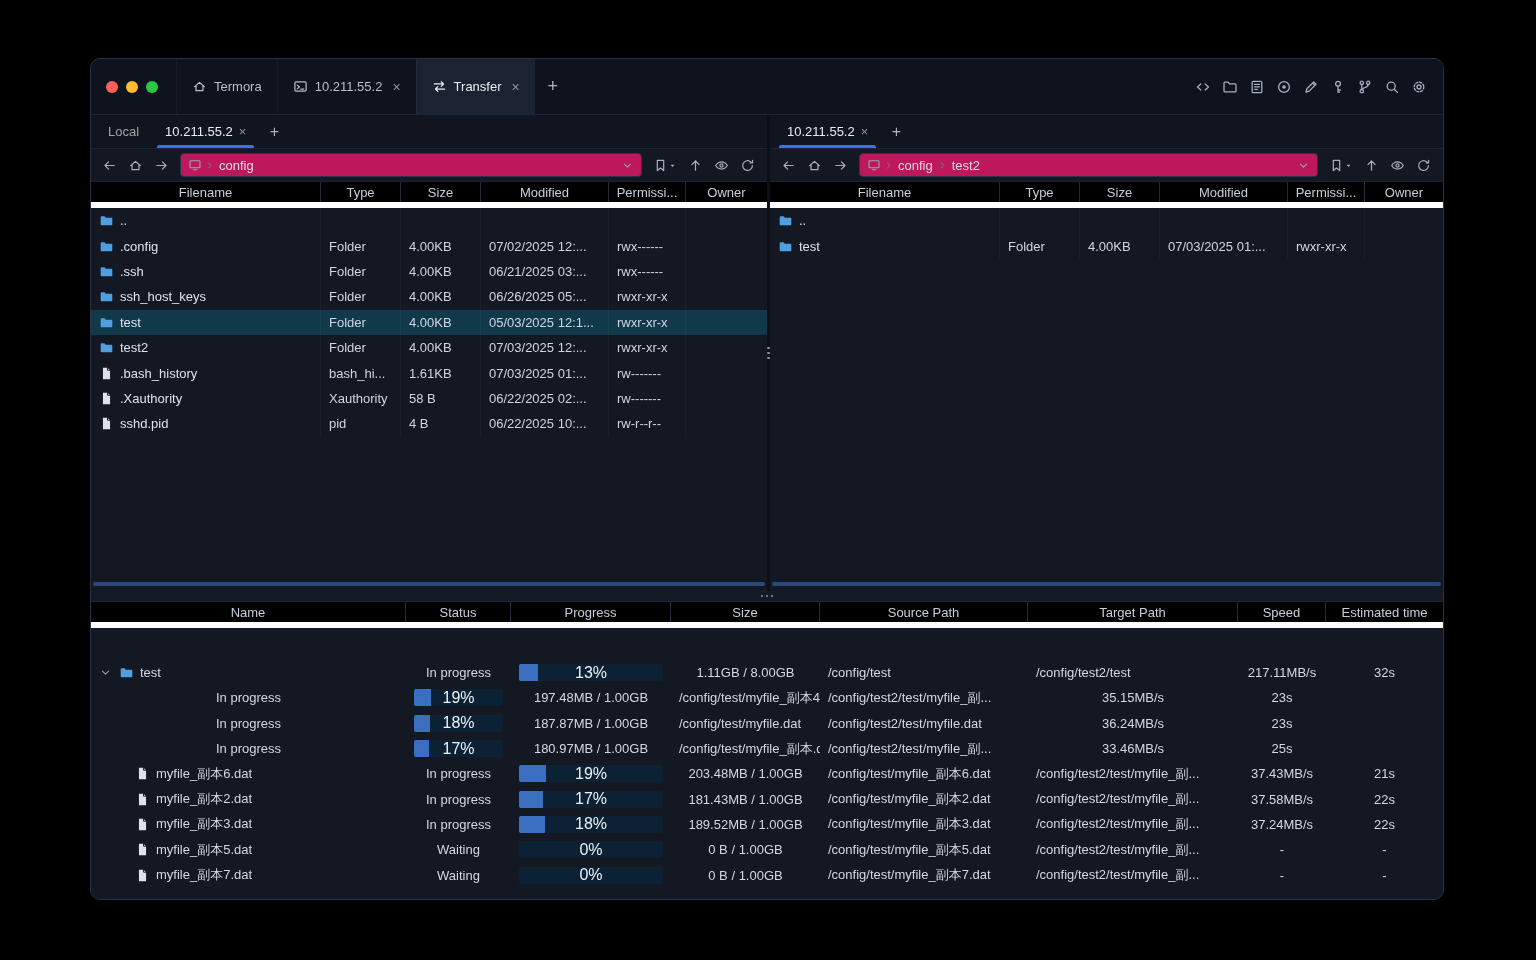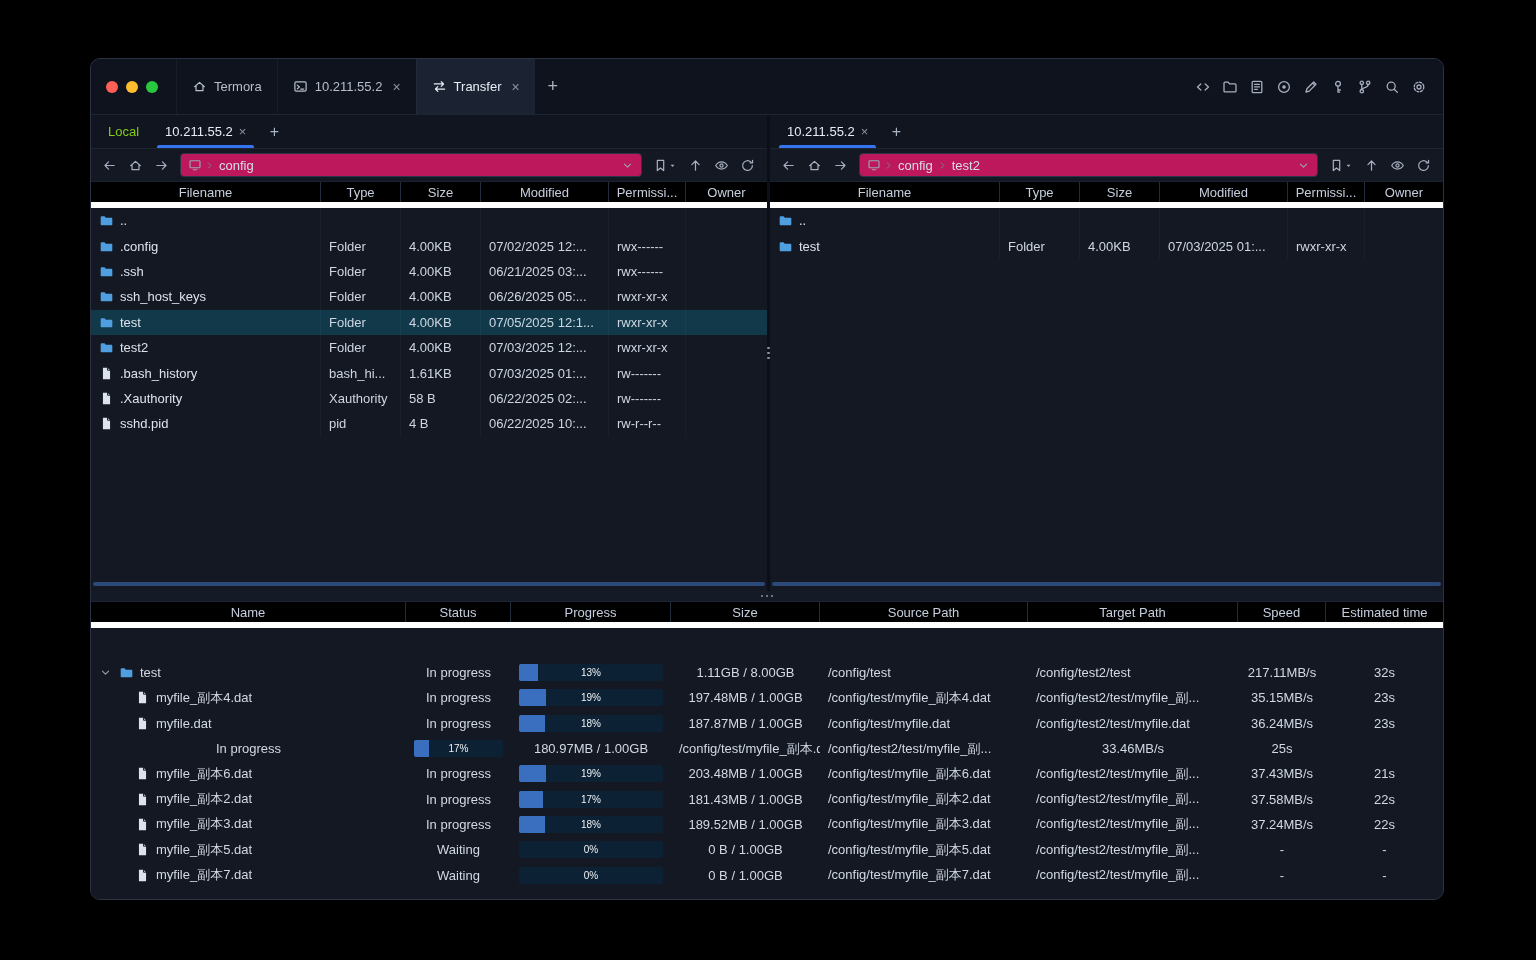--- a/index.html
+++ b/index.html
@@ -41,21 +41,21 @@
             justify-content:center; }
   .dots { display:flex; gap:2.5px; }
   .dots.col { flex-direction:column; }
   .dot { width:2.5px; height:2.5px; border-radius:50%; background:#8a93a5; }
   .hsplit { height:10px; flex:none; background:#141a26; display:flex; align-items:center;
             justify-content:center; }
 
   
   .ptabs { height:34px; flex:none; display:flex; align-items:stretch; background:#10151f;
            border-bottom:1px solid #1e2636; padding-left:4px; }
-  .ptab { display:flex; align-items:center; gap:6px; padding:0 13px; color:#84cc16; position:relative; }
+  .ptab { display:flex; align-items:center; gap:6px; padding:0 13px; color:#a3a3a3; position:relative; }
   .ptab.active { color:#e7ecf4; }
   .ptab.active::after { content:""; position:absolute; left:5px; right:5px; bottom:0;
                         height:3px; background:#3574f0; border-radius:2px 2px 0 0; }
   .ptab-close { color:#8b94a6; font-size:13px; }
   .pnew { width:30px; display:flex; align-items:center; justify-content:center;
           color:#aab3c2; font-size:16px; }
 
   
   .navbar { height:33px; flex:none; display:flex; align-items:center; gap:2px;
             padding:0 8px 0 6px; border-bottom:1px solid #1a2130; }
@@ -102,21 +102,21 @@
   .tcell.center { justify-content:center; }
   .tcell.name { gap:6px; }
   .tcell.name .ic svg { width:15px; height:15px; flex:none; }
   .indent1 { padding-left:44px; }
   .chev { width:14px; flex:none; display:inline-flex; color:#9aa3b4; }
   .chev svg { width:13px; height:13px; }
   .pbar { position:relative; width:150px; height:17px; background:#0c2133; border-radius:2px;
           overflow:hidden; }
   .pfill { position:absolute; left:0; top:0; bottom:0; background:#3a6fc0; }
   .plabel { position:absolute; inset:0; display:flex; align-items:center; justify-content:center;
-            font-size:10px; color:#eef2f7; }
+            font-size:16px; color:#eef2f7; }
 </style>
 </head>
 <body>
 
 <div class="window">
   <div class="titlebar">
     <div class="traffic">
       <span class="tl red"></span>
       <span class="tl yellow"></span>
       <span class="tl green"></span>
@@ -434,21 +434,21 @@
                   </span>
                   <span>test</span>
                 </div>
                 <div class="fcell">
                   <span>Folder</span>
                 </div>
                 <div class="fcell">
                   <span>4.00KB</span>
                 </div>
                 <div class="fcell">
-                  <span>07/05/2025 12:1...</span>
+                  <span>05/03/2025 12:1...</span>
                 </div>
                 <div class="fcell">
                   <span>rwxr-xr-x</span>
                 </div>
                 <div class="fcell">
                   <span></span>
                 </div>
               </div>
               <div class="frow">
                 <div class="fcell name">
@@ -771,29 +771,20 @@
               <span>/config/test2/test</span>
             </div>
             <div class="tcell center">
               <span>217.11MB/s</span>
             </div>
             <div class="tcell center">
               <span>32s</span>
             </div>
           </div>
           <div class="trow">
-            <div class="tcell name indent1">
-              <span class="ic ">
-                <svg viewBox="0 0 16 16" fill="none" stroke="currentColor" stroke-width="1.3" stroke-linecap="round" stroke-linejoin="round">
-                  <path d="M4.2 1.8h4.9l2.7 2.7v9.7H4.2z" fill="#dce3ee" stroke="none"></path>
-                  <path d="M9.1 1.8v2.7h2.7" stroke="#131823" stroke-width="1"></path>
-                </svg>
-              </span>
-              <span>myfile_副本4.dat</span>
-            </div>
             <div class="tcell center">
               <span>In progress</span>
             </div>
             <div class="tcell center">
               <div class="pbar">
                 <div class="pfill" style="width:19%"></div>
                 <span class="plabel">19%</span>
               </div>
             </div>
             <div class="tcell center">
@@ -806,29 +797,20 @@
               <span>/config/test2/test/myfile_副...</span>
             </div>
             <div class="tcell center">
               <span>35.15MB/s</span>
             </div>
             <div class="tcell center">
               <span>23s</span>
             </div>
           </div>
           <div class="trow">
-            <div class="tcell name indent1">
-              <span class="ic ">
-                <svg viewBox="0 0 16 16" fill="none" stroke="currentColor" stroke-width="1.3" stroke-linecap="round" stroke-linejoin="round">
-                  <path d="M4.2 1.8h4.9l2.7 2.7v9.7H4.2z" fill="#dce3ee" stroke="none"></path>
-                  <path d="M9.1 1.8v2.7h2.7" stroke="#131823" stroke-width="1"></path>
-                </svg>
-              </span>
-              <span>myfile.dat</span>
-            </div>
             <div class="tcell center">
               <span>In progress</span>
             </div>
             <div class="tcell center">
               <div class="pbar">
                 <div class="pfill" style="width:18%"></div>
                 <span class="plabel">18%</span>
               </div>
             </div>
             <div class="tcell center">

